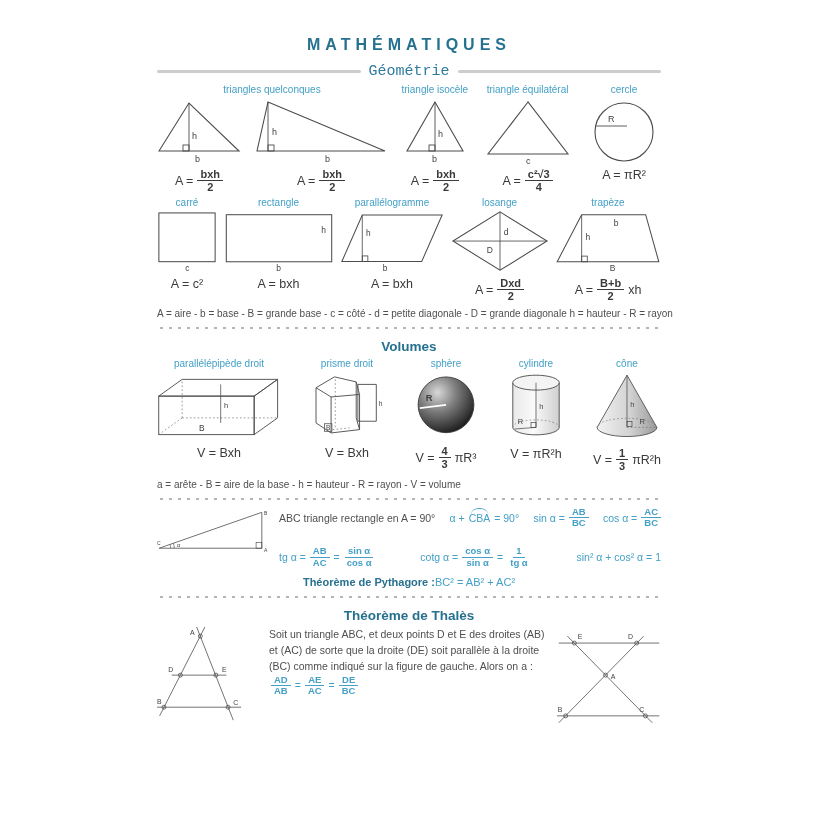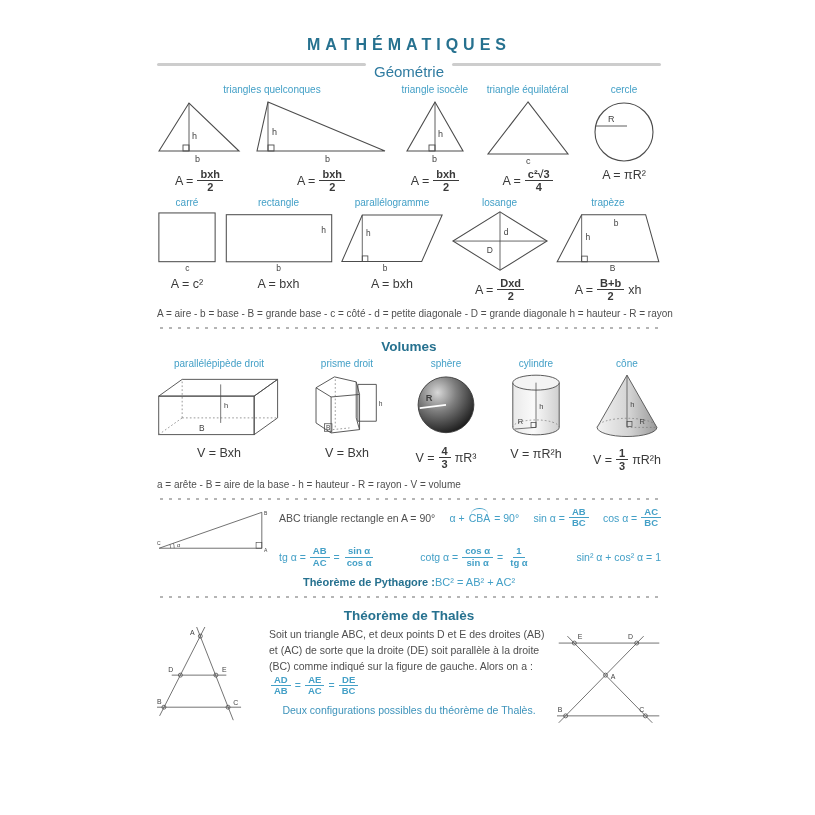--- a/index.html
+++ b/index.html
@@ -1,21 +1,21 @@
 <!DOCTYPE html>
 <html><head>
 <meta charset="utf-8">
 <style>
   html,body{margin:0;padding:0;background:#fff;}
   .page{position:relative;width:815px;height:815px;background:#ffffff;overflow:hidden;
         font-family:"Liberation Sans",sans-serif;color:#3f3f3f;}
   .content{position:absolute;left:157px;top:36px;width:504px;}
 
   .title{text-align:center;font-size:16px;font-weight:bold;letter-spacing:5px;color:#26718f;}
-  .subtitle-row{display:flex;gap:8px;margin-top:9px;}
+  .subtitle-row{display:flex;align-items:center;gap:8px;margin-top:9px;font-family:Liberation Mono, monospace;}
   .subtitle-row .rule{flex:1;height:3px;background:#cdcdcd;border-radius:2px;}
   .subtitle{font-size:15px;color:#2f7ba0;}
 
   .section-head{text-align:center;font-size:13.5px;font-weight:bold;color:#26718f;margin-top:9px;}
 
   .shape-row{display:flex;justify-content:space-between;align-items:flex-start;margin-top:4px;}
   .cell{display:flex;flex-direction:column;align-items:center;}
   .cell-group{display:flex;flex-direction:column;align-items:center;}
   .pair{display:flex;align-items:flex-start;gap:14px;}
   .shape-label{font-size:10px;color:#44a0c7;margin-bottom:2px;white-space:nowrap;}
@@ -469,21 +469,20 @@
                 <span class="num">AE</span>
                 <span class="den">AC</span>
               </span>
               <span class="ft">=</span>
               <span class="frac">
                 <span class="num">DE</span>
                 <span class="den">BC</span>
               </span>
             </span>
         </div>
-        <div class="thales-caption">Deux configurations possibles du théorème de Thalès.</div>
       </div>
 
       <svg width="104" height="98" viewBox="0 0 120 112">
         <line class="stk-thin" x1="2" y1="18" x2="118" y2="18"></line>
         <line class="stk-thin" x1="0" y1="102" x2="118" y2="102"></line>
         <line class="stk-thin" x1="12" y1="10" x2="110" y2="110"></line>
         <line class="stk-thin" x1="100" y1="10" x2="2" y2="110"></line>
         <circle class="stk-thin" cx="20" cy="18" r="2.3" fill="#fff"></circle>
         <circle class="stk-thin" cx="92" cy="18" r="2.3" fill="#fff"></circle>
         <circle class="stk-thin" cx="56" cy="55" r="2.3" fill="#fff"></circle>

